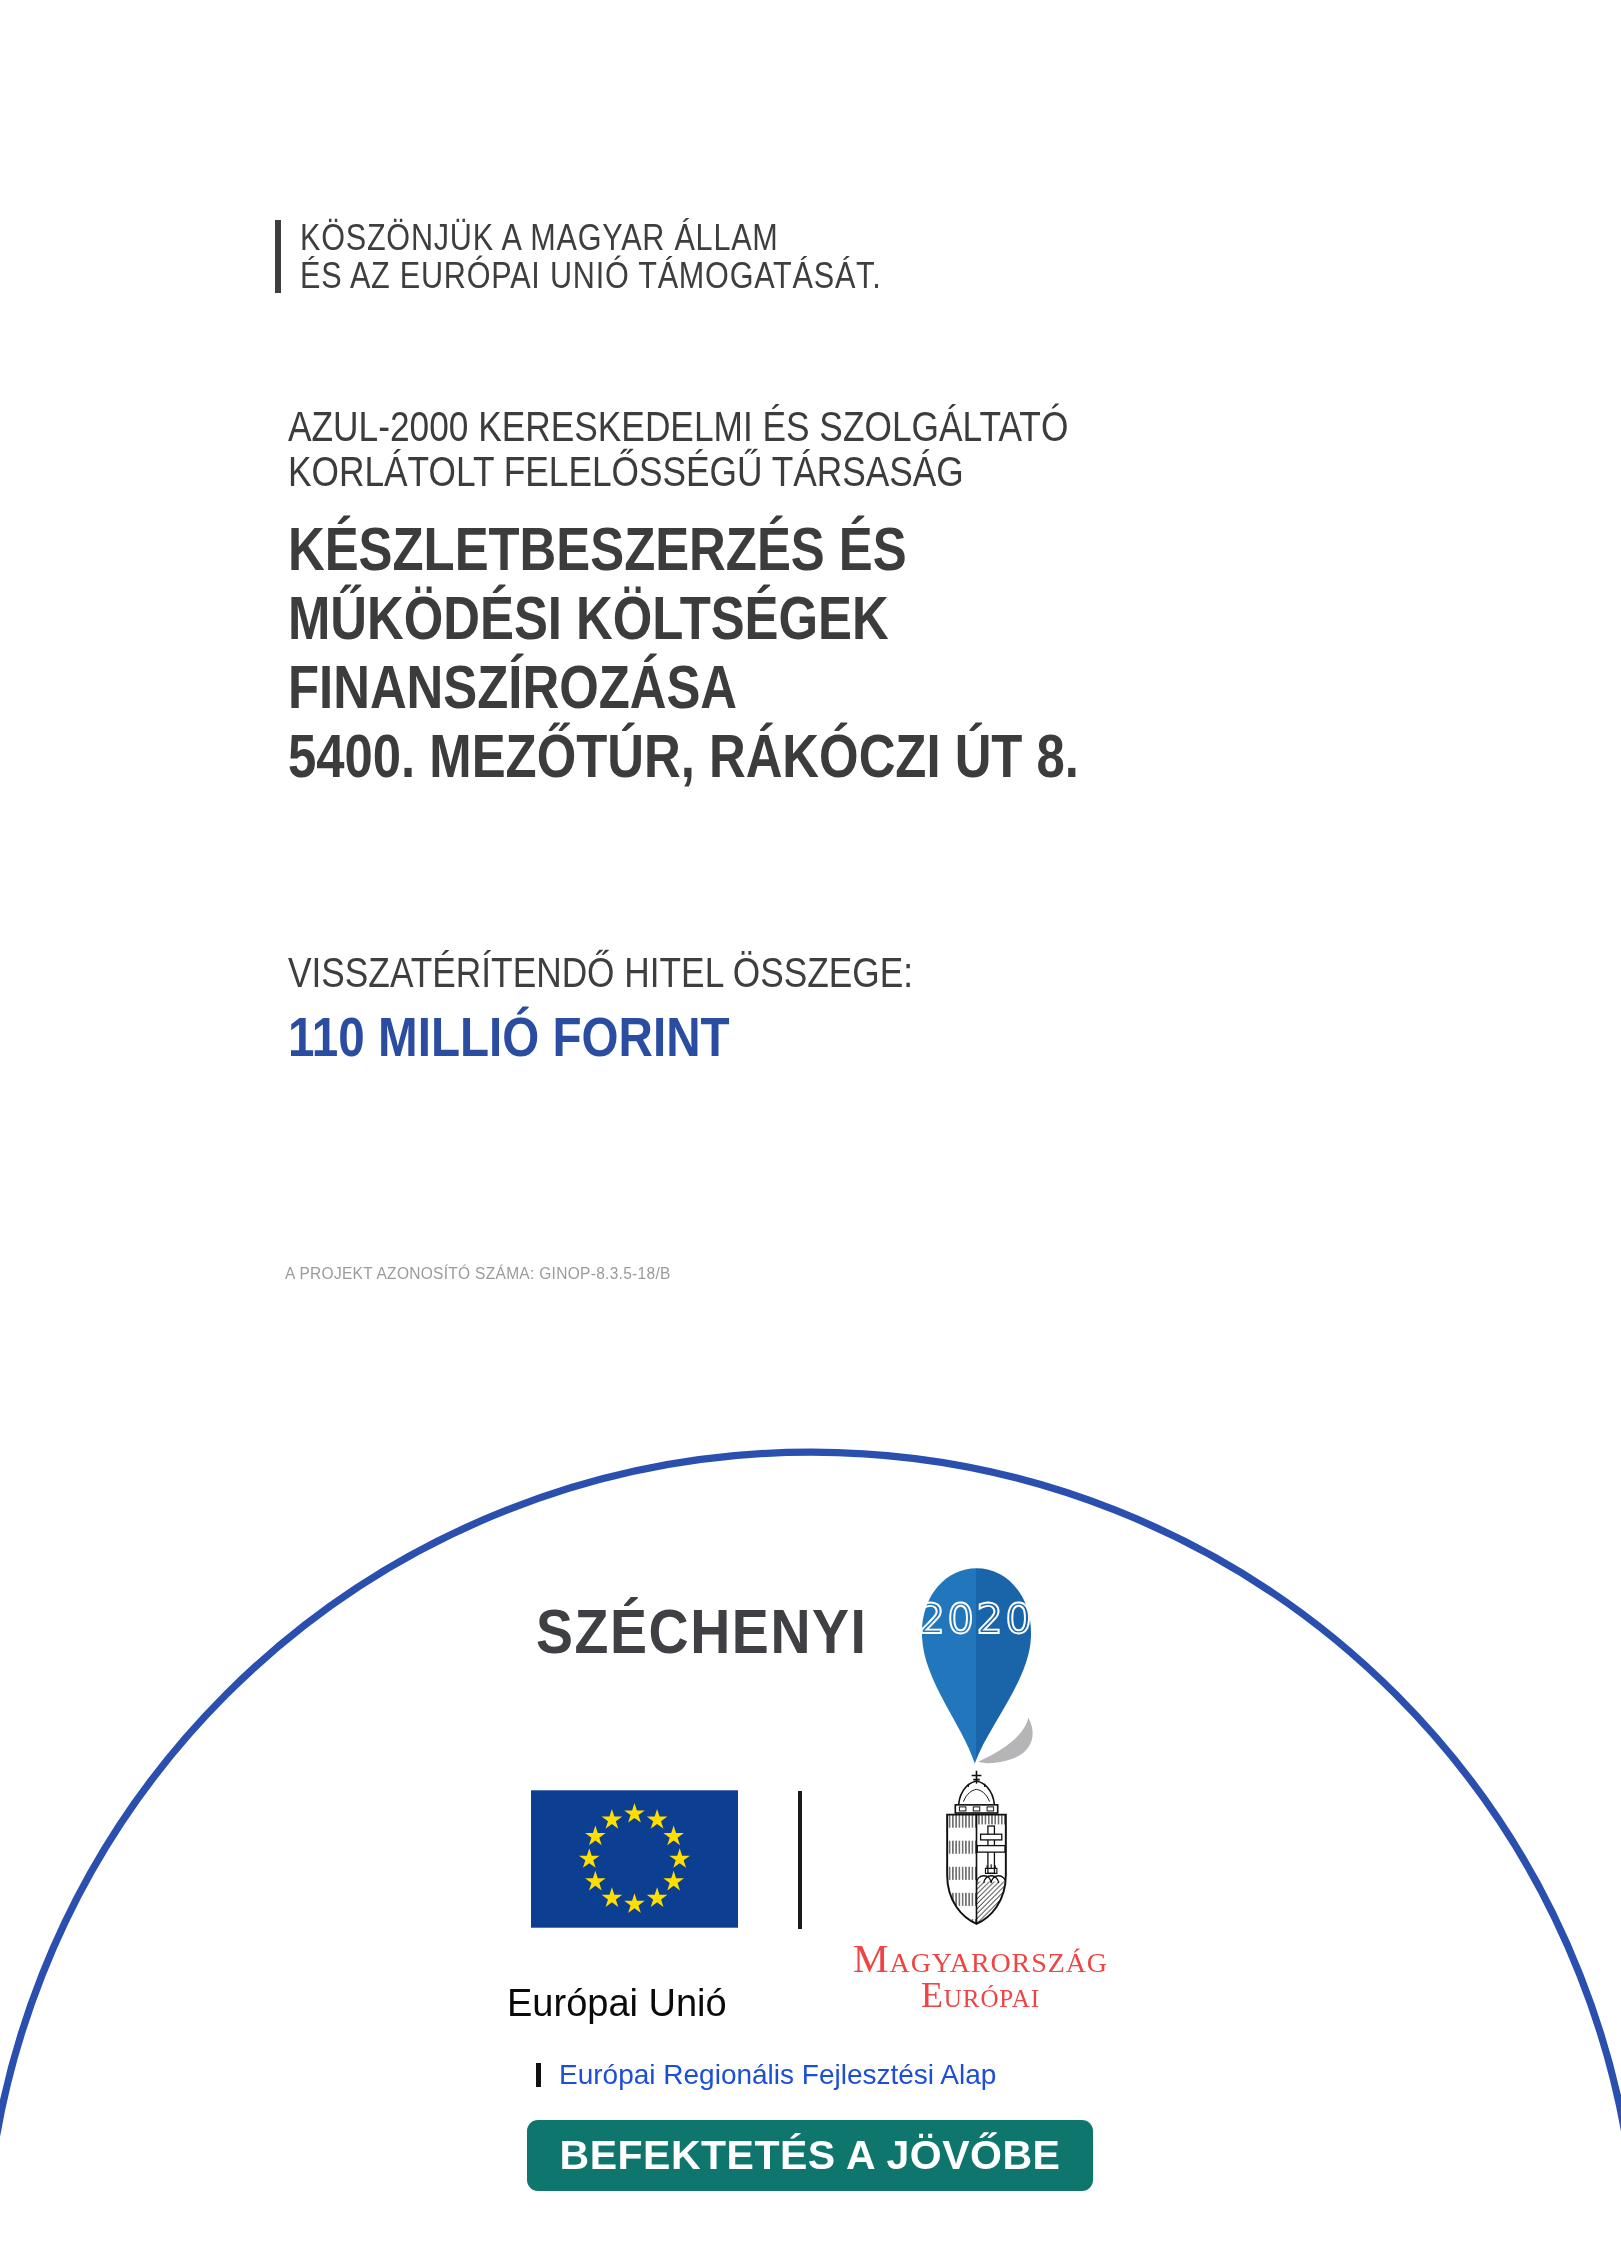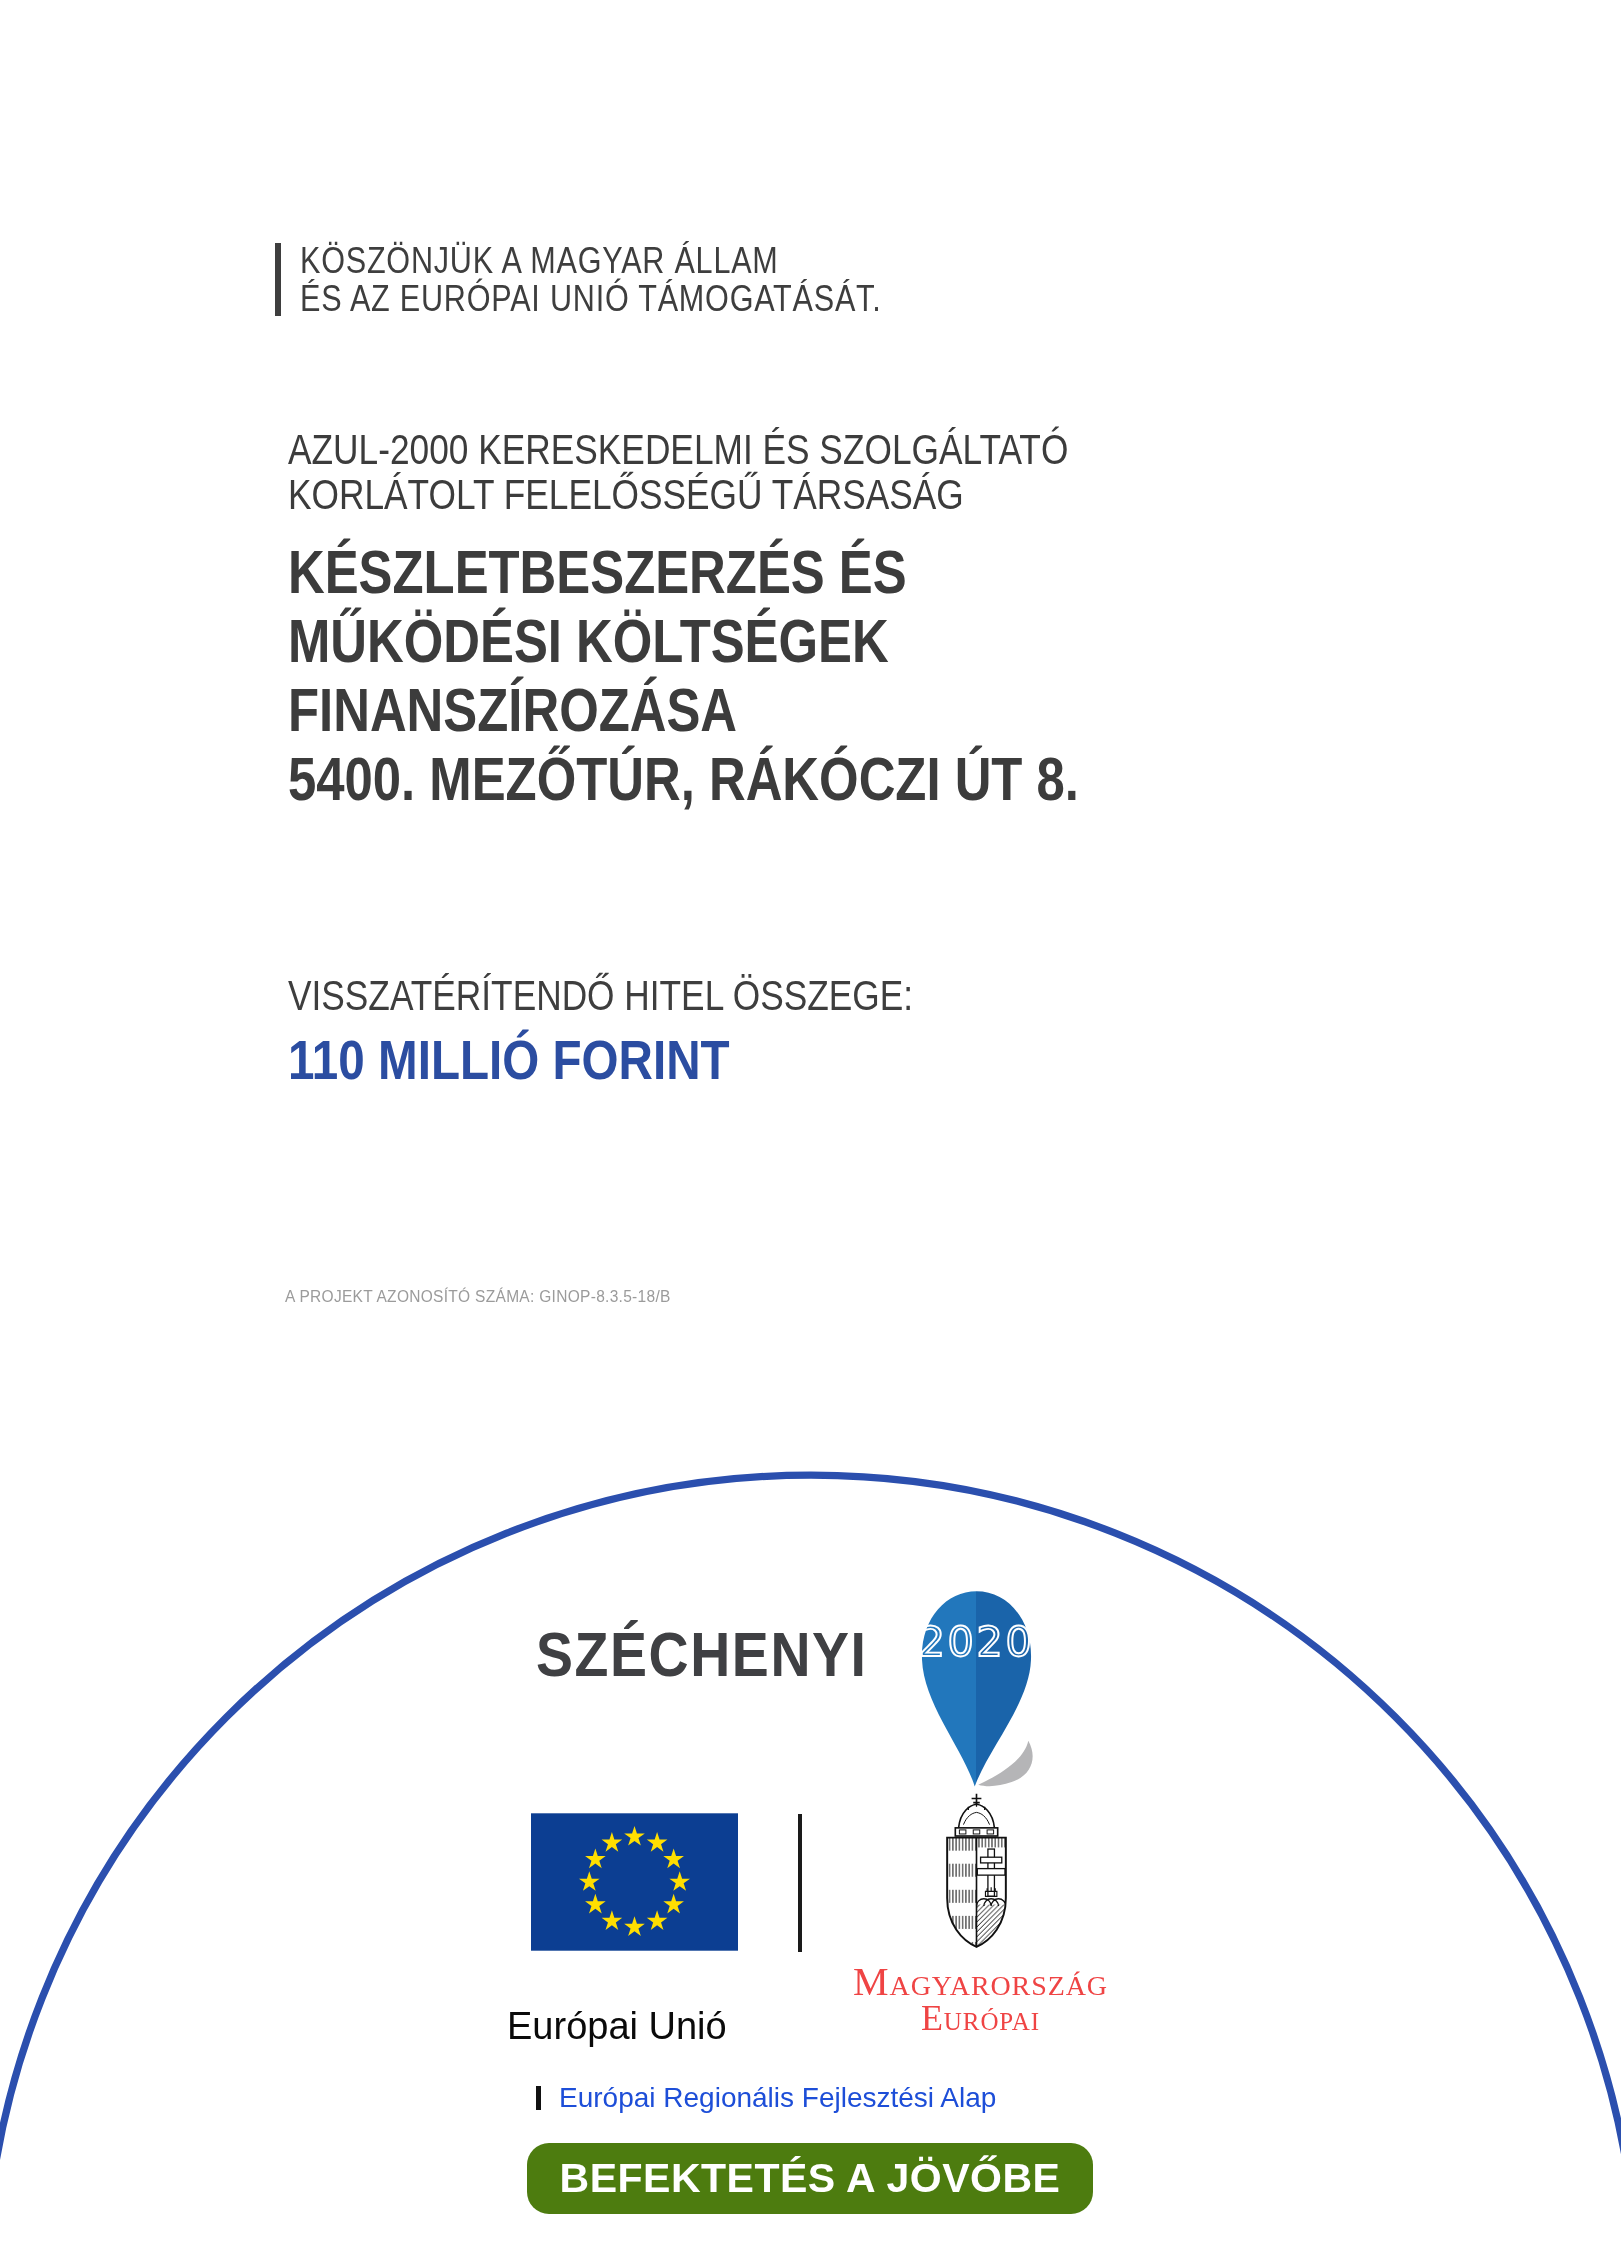--- a/index.html
+++ b/index.html
@@ -1,18 +1,18 @@
 <!DOCTYPE html>
 <html style="font-size:14.5px"><head>
 <meta charset="utf-8">
 <style>
   html,body{margin:0;padding:0;background:#ffffff;}
   .poster{
     position:relative;width:1622px;height:2201px;background:#ffffff;
-    overflow:hidden;font-family:"Liberation Sans",sans-serif;color:#3e3e3e;margin-top:23px;
+    overflow:hidden;font-family:"Liberation Sans",sans-serif;color:#3e3e3e;
   }
   .abs{position:absolute;}
   .cond{transform:scaleX(0.82);transform-origin:0 0;white-space:nowrap;}
 
   
   .thanks-bar{left:275px;top:220px;width:6.3px;height:73px;background:#3e3e3e;}
   .thanks{left:300px;top:219px;font-size:36px;line-height:38px;letter-spacing:0.9px;
           color:#3e3e3e;transform:scaleX(0.85);transform-origin:0 0;white-space:nowrap;}
 
   
@@ -44,22 +44,22 @@
   .govt{left:845px;top:1941px;width:271px;text-align:center;color:#ef4444;
         font-family:"Liberation Serif",serif;font-variant:small-caps;}
   .govt-line1{font-size:40px;line-height:36px;letter-spacing:0.9px;}
   .govt-line2{font-size:36px;line-height:36px;letter-spacing:0.9px;}
 
   
   .fund-bar{left:536px;top:2063px;width:4.5px;height:24.4px;background:#111111;}
   .fund{left:559px;top:2059px;font-size:28px;color:#1d4ed8;white-space:nowrap;}
 
   
-  .slogan-btn{left:527px;top:2120px;width:566px;height:71px;background:#4d7c0f;
-              border-radius:22px;display:flex;align-items:center;justify-content:center;}
+  .slogan-btn{left:527px;top:2120px;width:566px;height:71px;background:#0f766e;
+              border-radius:11px;display:flex;align-items:center;justify-content:center;}
   .slogan-btn span{color:#ffffff;font-size:41px;font-weight:700;letter-spacing:0.5px;
                    white-space:nowrap;}
 </style>
 </head>
 <body>
 
 <div class="poster">
 
   <div class="abs thanks-bar"></div>
   <div class="abs thanks">

